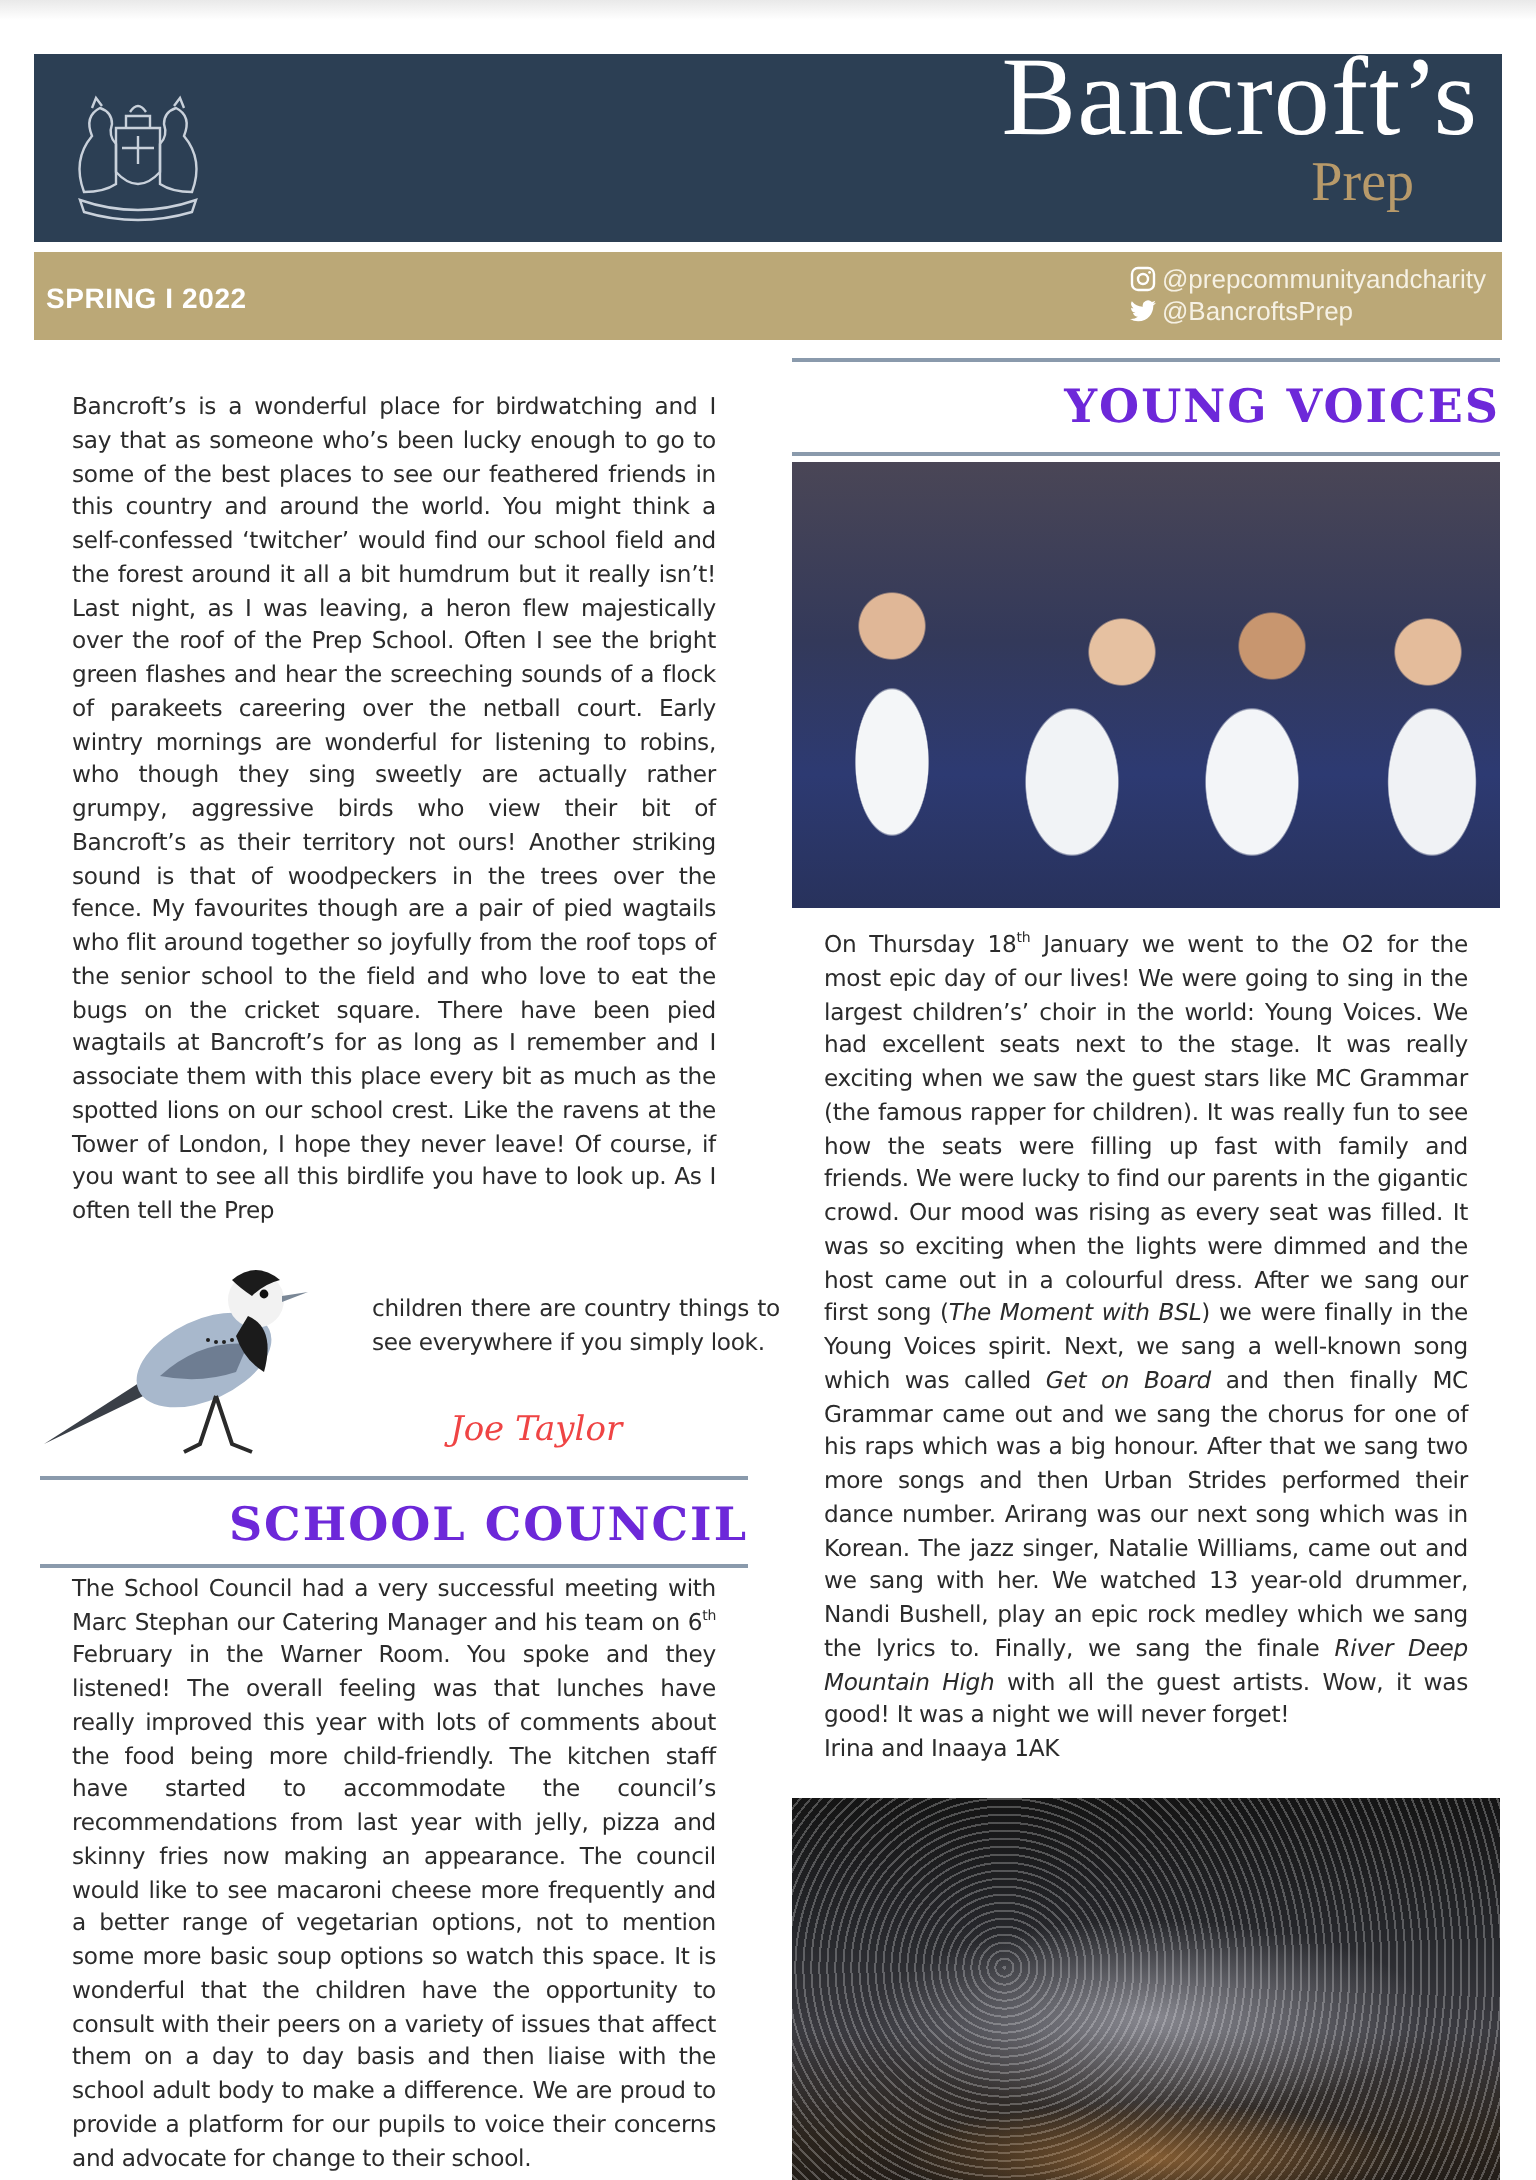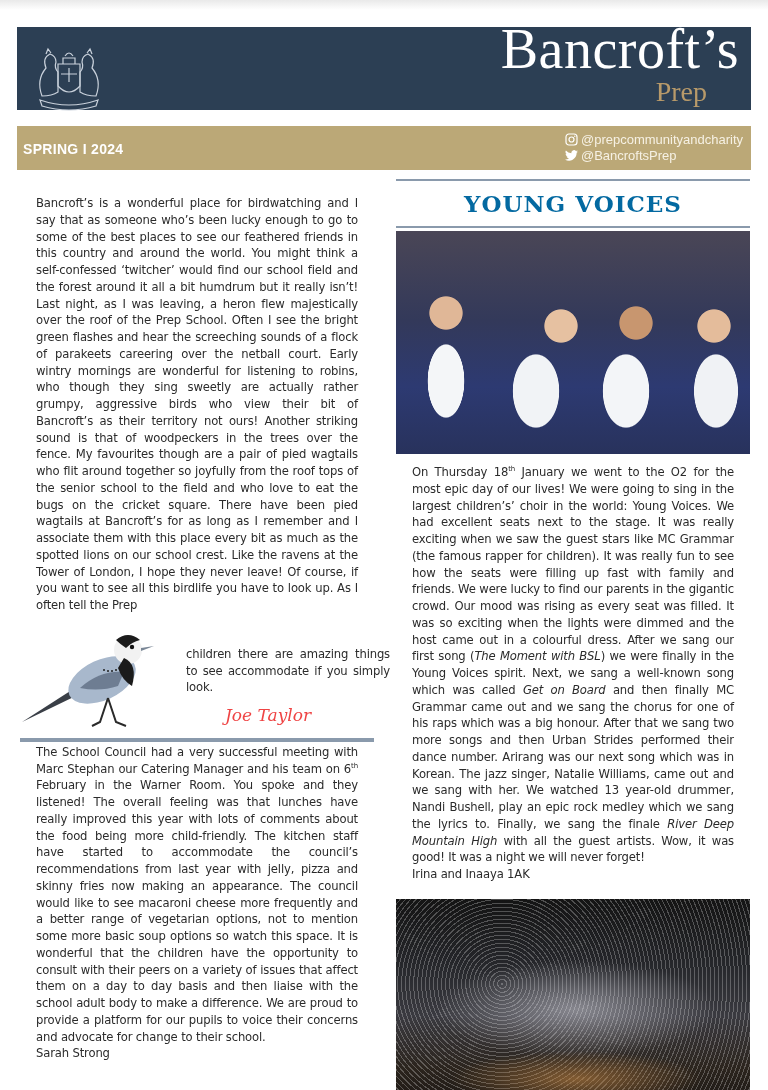--- a/index.html
+++ b/index.html
@@ -3,21 +3,21 @@
 <meta charset="utf-8">
 <style>
   html, body { margin: 0; padding: 0; background: #ffffff; }
   body { width: 768px; height: 1090px; position: relative; overflow: hidden;
          font-family: "DejaVu Sans", sans-serif; color: #2b2b2b; }
 
   .topstrip { position: absolute; left: 0; top: 0; width: 768px; height: 10px;
               background: linear-gradient(#e9e9e9, #ffffff); }
 
   .masthead { position: absolute; left: 17px; top: 27px; width: 734px; height: 156px; }
-  .banner { position: absolute; left: 0; top: 0; width: 734px; height: 83px; background: #2c3f54; }
+  .banner { position: absolute; left: 0; top: 0; width: 734px; height: 94px; background: #2c3f54; }
   .crest { position: absolute; left: 13px; top: 7px; width: 78px; height: 78px; }
   .title { position: absolute; right: 12px; top: -6px; font-family: "Liberation Serif", serif;
            font-size: 56px; color: #ffffff; letter-spacing: 0.5px; line-height: 1; }
   .subtitle { position: absolute; right: 44px; top: 51px; font-family: "Liberation Serif", serif;
               font-size: 28px; color: #b89a6a; line-height: 1; }
 
   .infobar { position: absolute; left: 0; top: 99px; width: 734px; height: 44px; background: #bba877; }
   .season { position: absolute; left: 6px; top: 15px; font-family: "Liberation Sans", sans-serif;
             font-weight: bold; font-size: 14px; color: #ffffff; letter-spacing: 0.3px; }
   .social { position: absolute; right: 8px; top: 5px; font-family: "Liberation Sans", sans-serif;
@@ -28,22 +28,22 @@
   .col { position: absolute; }
   .left { left: 20px; top: 179px; width: 354px; }
   .right { left: 396px; top: 179px; width: 354px; }
 
   p.body { margin: 16px; font-family: "DejaVu Sans", sans-serif; font-size: 11.6px; line-height: 16.75px;
            text-align: justify; color: #2b2b2b; letter-spacing: -0.15px; }
   p.body i { font-style: italic; }
   sup { font-size: 7px; line-height: 0; vertical-align: 5px; }
 
   .rule { height: 0; border-top: 2px solid #8a9aac; }
-  .section-title { font-family: "DejaVu Serif", serif; font-weight: bold; color: #0369a1;
-                   text-align: center; font-size: 23px; letter-spacing: 1px; }
+  .section-title { font-family: "DejaVu Serif", serif; font-weight: bold; color: #6d28d9;
+                   text-align: right; font-size: 23px; letter-spacing: 1px; }
 
   .bird-block { position: relative; height: 100px; }
   .bird { position: absolute; left: 0; top: 0; width: 150px; height: 110px; }
   .bird-text { position: absolute; left: 150px; top: 0; width: 204px; }
   .signature { position: absolute; left: 205px; top: 75px; font-family: "DejaVu Serif", serif;
                font-style: italic; font-size: 17px; color: #ef4444; }
 
   .photo { position: relative; overflow: hidden; }
   .photo1 { width: 354px; height: 223px;
     background:
@@ -80,21 +80,21 @@
         <path d="M12 62 q-6 -16 4 -28 q-4 -10 4 -14 q6 2 6 8 q-2 6 2 10 v20 q-6 4 -16 4 z"></path>
         <path d="M66 62 q6 -16 -4 -28 q4 -10 -4 -14 q-6 2 -6 8 q2 6 -2 10 v20 q6 4 16 4 z"></path>
         <path d="M10 66 q29 10 58 0 l-2 6 q-27 8 -54 0 z"></path>
         <path d="M16 20 l2 -5 l3 4 M62 20 l-2 -5 l-3 4"></path>
       </g>
     </svg>
     <div class="title">Bancroft’s</div>
     <div class="subtitle">Prep</div>
   </div>
   <div class="infobar">
-    <div class="season">SPRING I 2024</div>
+    <div class="season">SPRING I 2022</div>
     <div class="social">
       <div class="social-row">
         <svg width="13" height="13" viewBox="0 0 13 13">
           <rect x="1" y="1" width="11" height="11" rx="3" fill="none" stroke="#fff" stroke-width="1.2"></rect>
           <circle cx="6.5" cy="6.5" r="2.5" fill="none" stroke="#fff" stroke-width="1.2"></circle>
           <circle cx="9.8" cy="3.2" r="0.7" fill="#fff"></circle>
         </svg>
         <span>@prepcommunityandcharity</span>
       </div>
       <div class="social-row">
@@ -120,26 +120,27 @@
       <circle cx="112" cy="17" r="2.2" fill="#111"></circle>
       <path d="M121 18 L134 16 L121 21 Z" fill="#7a8796"></path>
       <g fill="#1f1f1f">
           <circle cx="84" cy="40" r="1"></circle>
           <circle cx="88" cy="41" r="1"></circle>
           <circle cx="92" cy="41" r="1"></circle>
           <circle cx="96" cy="40" r="1"></circle>
         </g>
       <path d="M88 68 L80 92 L72 96 M88 68 L96 92 L106 96" stroke="#2a2a2a" stroke-width="2" fill="none"></path>
     </svg>
-    <p class="body bird-text">children there are amazing things to see accommodate if you simply look.</p>
+    <p class="body bird-text">children there are country things to see everywhere if you simply look.</p>
     <div class="signature">Joe Taylor</div>
   </div>
 
   <div style="height:8px"></div>
   <div class="rule"></div>
+  <div class="section-title" style="margin:9px 0 6px 0">SCHOOL COUNCIL</div>
   <div class="rule"></div>
   <p class="body" style="margin-top:2px"><span>The School Council had a very successful meeting with Marc Stephan our Catering Manager and his team on 6</span><sup>th</sup><span> February in the Warner Room. You spoke and they listened! The overall feeling was that lunches have really improved this year with lots of comments about the food being more child-friendly. The kitchen staff have started to accommodate the council’s recommendations from last year with jelly, pizza and skinny fries now making an appearance. The council would like to see macaroni cheese more frequently and a better range of vegetarian options, not to mention some more basic soup options so watch this space. It is wonderful that the children have the opportunity to consult with their peers on a variety of issues that affect them on a day to day basis and then liaise with the school adult body to make a difference. We are proud to provide a platform for our pupils to voice their concerns and advocate for change to their school.</span><br><span>Sarah Strong</span></p>
 </section>
 
 <section class="col right">
   <div class="rule"></div>
   <div class="section-title" style="margin:9px 0 9px 0">YOUNG VOICES</div>
   <div class="rule"></div>
   <div class="photo photo1" style="margin-top:3px">
     <span class="photo-label">Four girls in Young Voices t-shirts smiling in arena seats</span>

